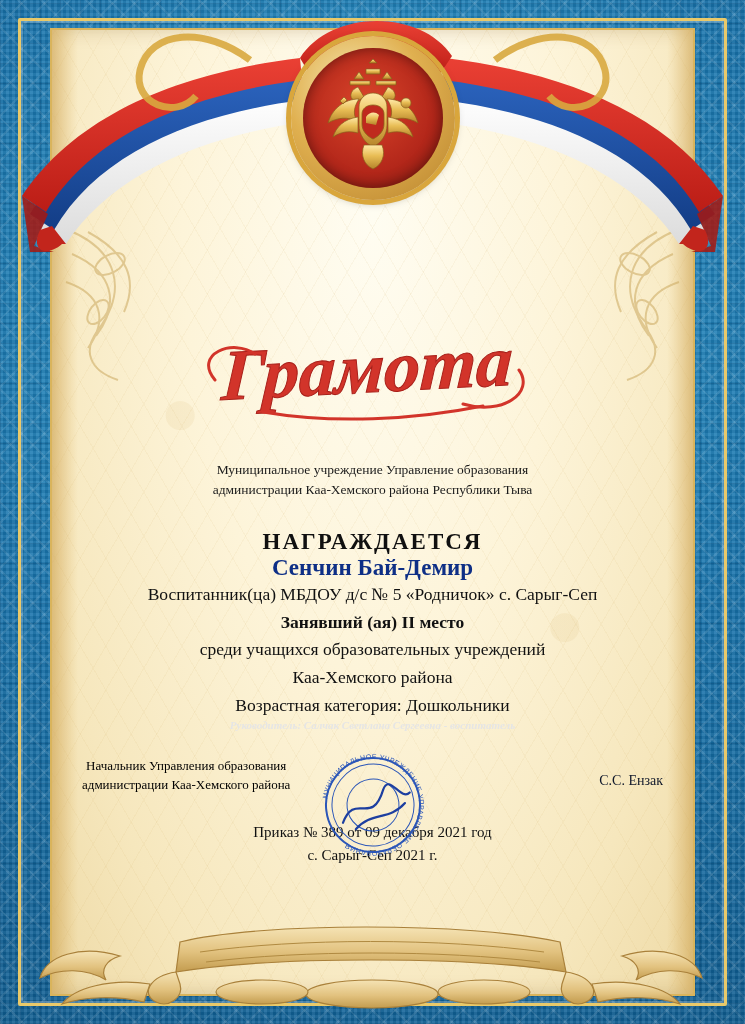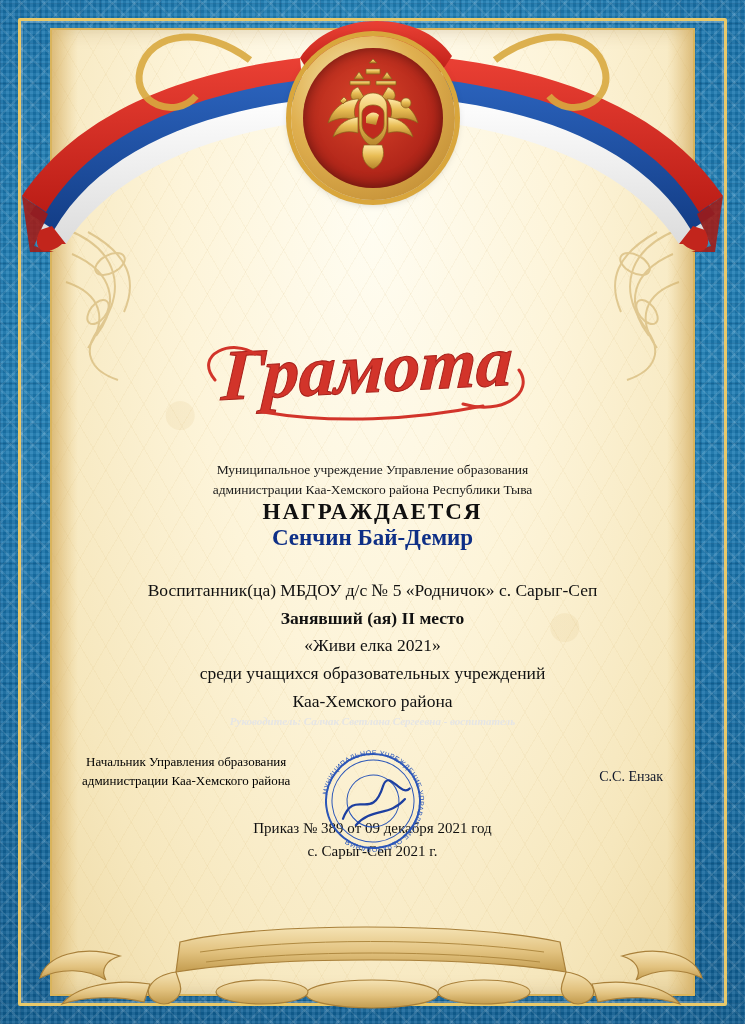--- a/index.html
+++ b/index.html
@@ -147,33 +147,33 @@
   .title-gramota svg { overflow: visible; }
 
   .org-line {
     font-size: 13.5px;
     line-height: 1.45;
     color: #1b1b1b;
     margin: 0 auto;
     max-width: 380px;
   }
   .awarded {
+    margin-top: 30px;
     font-size: 23px;
     letter-spacing: 2px;
     font-weight: 700;
     color: #101010;
   }
   .recipient {
     font-size: 23px;
     font-weight: 700;
     color: #0e2f86;
     font-family: "Liberation Serif", serif;
   }
   .body-block {
-    margin-top: 26px;
     font-size: 17.5px;
     line-height: 1.58;
     color: #111;
   }
   .body-block .strong {
     font-weight: 700;
     font-family: Liberation Serif, serif;
   }
   .leader {
     font-size: 11px;
@@ -371,23 +371,23 @@
     <div class="org-line">Муниципальное  учреждение Управление образования</div>
     <div class="org-line">администрации Каа-Хемского района Республики Тыва</div>
 
     <div class="awarded">НАГРАЖДАЕТСЯ</div>
 
     <div class="recipient">Сенчин Бай-Демир</div>
 
     <div class="body-block">
       <div>Воспитанник(ца) МБДОУ д/с № 5 «Родничок» с. Сарыг-Сеп</div>
       <div class="strong">Занявший (ая) II место</div>
-      <div>«Живи елка 2021»</div>
       <div>среди учащихся образовательных учреждений</div>
       <div>Каа-Хемского района</div>
+      <div>Возрастная категория: Дошкольники</div>
     </div>
 
     <div class="leader">Руководитель: Салчак Светлана Сергеевна  - воспитатель</div>
 
     <div class="signature-row">
       <div class="sig-left">
         <div>Начальник Управления образования</div>
         <div>администрации Каа-Хемского района</div>
       </div>
 

